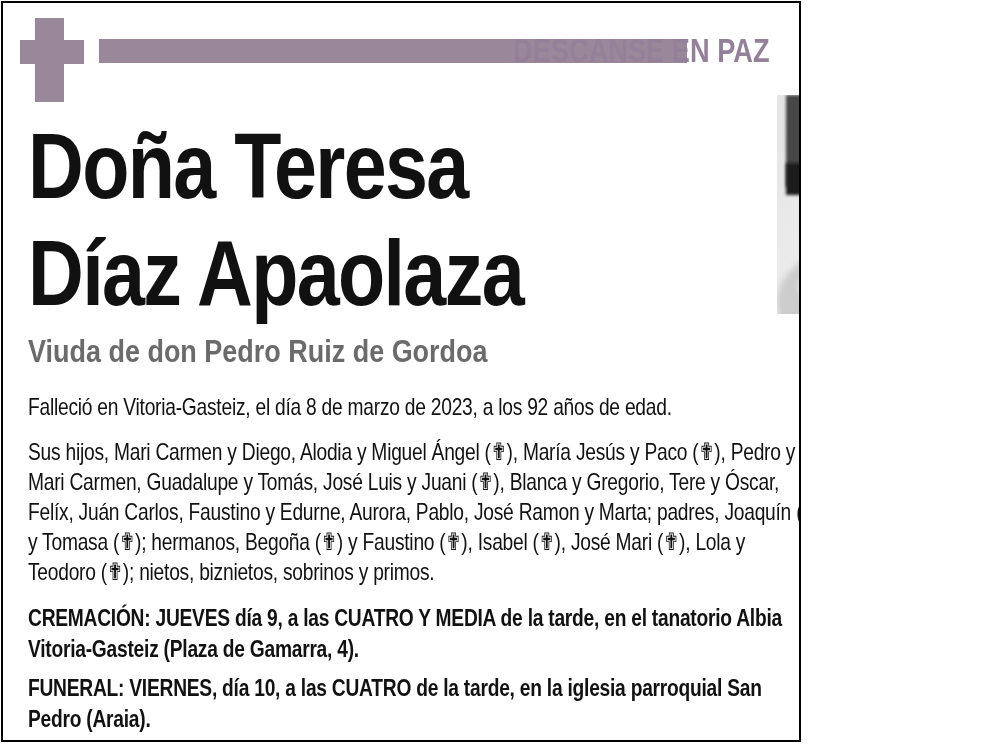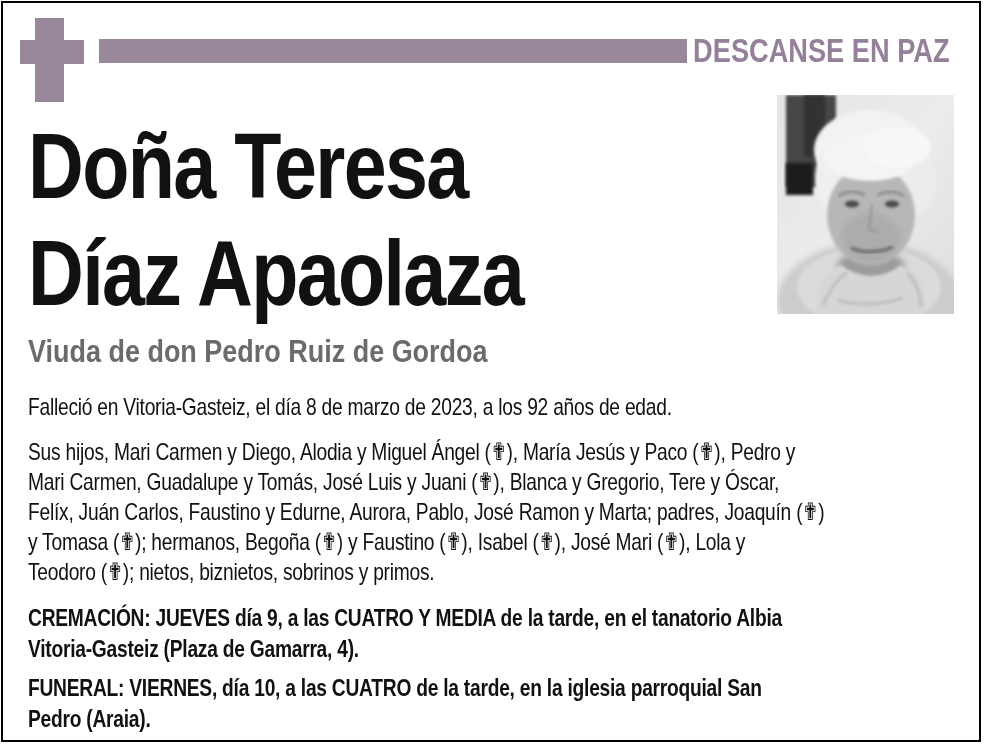--- a/index.html
+++ b/index.html
@@ -4,21 +4,21 @@
 <style>
   :root{
     --accent:#998899;
     --accent-text:#95809a;
     --subtitle-gray:#6b6b6b;
     --ink:#111111;
   }
   *{margin:0;padding:0;box-sizing:border-box;}
   html,body{width:988px;height:746px;background:#ffffff;font-family:"Liberation Sans",sans-serif;}
   .page{
-    position:absolute;left:1px;top:1px;width:980px;height:741px;
+    position:absolute;left:1px;top:1px;width:800px;height:741px;
     border:2px solid #000;background:#fff;overflow:hidden;
   }
   
   .cross{position:absolute;left:17px;top:15px;width:64px;height:84px;}
   .cross .v{position:absolute;left:15px;top:0;width:29px;height:84px;background:var(--accent);}
   .cross .h{position:absolute;left:0;top:22px;width:64px;height:24px;background:var(--accent);}
   
   .bar{position:absolute;left:96px;top:36px;width:588px;height:24px;background:var(--accent);}
   .rip{
     position:absolute;right:29px;top:29px;

